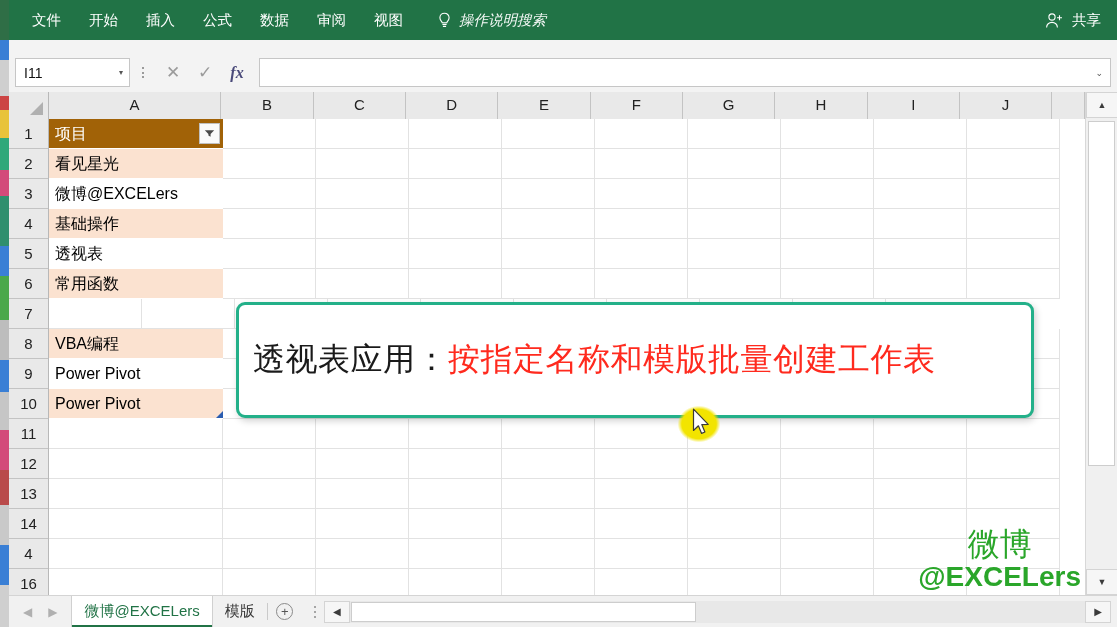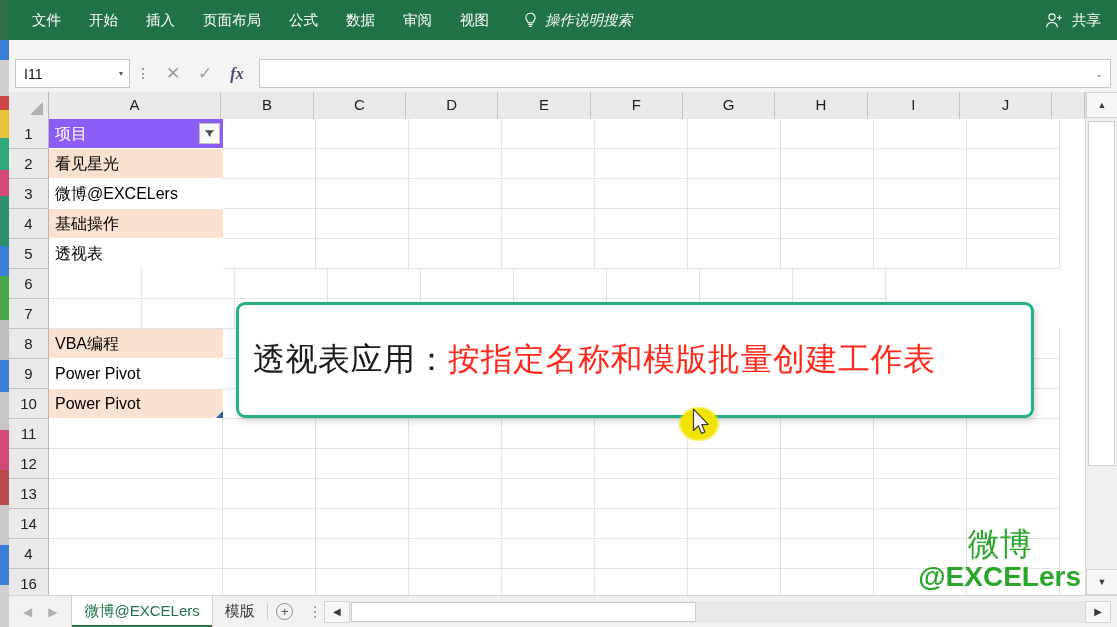--- a/index.html
+++ b/index.html
@@ -56,21 +56,21 @@
     position: absolute; right: 16px; top: 0; height: 40px;
     display: flex; align-items: center; gap: 8px;
     color: #ffffff; font-size: 14.5px;
   }
   .ico { display: inline-block; line-height: 0; }
 
   
   .fbar {
     position: absolute; left: 9px; top: 40px; width: 1108px; height: 68px;
     background: #f3f3f3; display: flex; align-items: center;
-    border-bottom: 1px solid #4d7c0f;
+    border-bottom: 3px solid #4d7c0f;
   }
   .namebox {
     margin-left: 6px; width: 115px; height: 29px;
     background: #ffffff; border: 1px solid #c6c6c6;
     display: flex; align-items: center; padding: 0 4px 0 8px;
     font-size: 14px; color: #111;
   }
   .namebox .nb-val { flex: 1; }
   .namebox .nb-arrow { color: #555; font-size: 8px; padding-right: 2px; }
   .dots {
@@ -131,21 +131,21 @@
     background: #ffffff; overflow: hidden;
   }
   .cellrow { height: 30px; display: flex; }
   .cell {
     height: 30px; line-height: 29px; font-size: 16px; color: #000;
     padding-left: 6px; overflow: hidden; white-space: nowrap;
   }
   .cell.colA { width: 174px; border-bottom: 1px solid #ffffff; }
   .cell.blank { border-bottom: 1px solid #e2e2e2; border-right: 1px solid #e2e2e2; }
   .tbl-hdr {
-    background: #8b5cf6; color: #ffffff; font-weight: normal;
+    background: #a16207; color: #ffffff; font-weight: normal;
     position: relative;
   }
   .tbl-band { background: #FBE2D0; }
   .tbl-plain { background: #ffffff; }
   .filterbtn {
     position: absolute; right: 3px; top: 4px; width: 21px; height: 21px;
     background: #fafafa; border: 1px solid #c0c0c0;
     display: flex; align-items: center; justify-content: center;
   }
   .tbl-corner {
@@ -255,21 +255,20 @@
 
 <div id="app">
 
   <div class="filmstrip"></div>
 
   <div class="ribbon">
     <div class="ribbon-tabs">
       <div class="rtab">文件</div>
       <div class="rtab">开始</div>
       <div class="rtab">插入</div>
-      <div class="rtab">页面布局</div>
       <div class="rtab">公式</div>
       <div class="rtab">数据</div>
       <div class="rtab">审阅</div>
       <div class="rtab">视图</div>
     </div>
     <div class="tellme">
       <span class="ico">
         <svg width="15" height="17" viewBox="0 0 15 17">
           <path d="M7.5 1.2c-2.6 0-4.6 2-4.6 4.5 0 1.7 .9 2.8 1.6 3.7 .4 .5 .7 .9 .7 1.4h4.6c0-.5 .3-.9 .7-1.4 .7-.9 1.6-2 1.6-3.7 0-2.5-2-4.5-4.6-4.5z" fill="none" stroke="#ffffff" stroke-width="1.1"></path>
           <path d="M5.4 12.4h4.2M5.9 14.4h3.2" stroke="#ffffff" stroke-width="1.1" fill="none"></path>
@@ -414,20 +413,21 @@
         <div class="cell blank" style="width:93px"></div>
         <div class="cell blank" style="width:93px"></div>
         <div class="cell blank" style="width:93px"></div>
         <div class="cell blank" style="width:93px"></div>
         <div class="cell blank" style="width:93px"></div>
         <div class="cell blank" style="width:93px"></div>
         <div class="cell blank" style="width:93px"></div>
       </div>
 
       <div class="cellrow">
+        <div class="cell colA tbl-band">常用函数</div>
         <div class="cell blank" style="width:93px"></div>
         <div class="cell blank" style="width:93px"></div>
         <div class="cell blank" style="width:93px"></div>
         <div class="cell blank" style="width:93px"></div>
         <div class="cell blank" style="width:93px"></div>
         <div class="cell blank" style="width:93px"></div>
         <div class="cell blank" style="width:93px"></div>
         <div class="cell blank" style="width:93px"></div>
         <div class="cell blank" style="width:93px"></div>
       </div>

